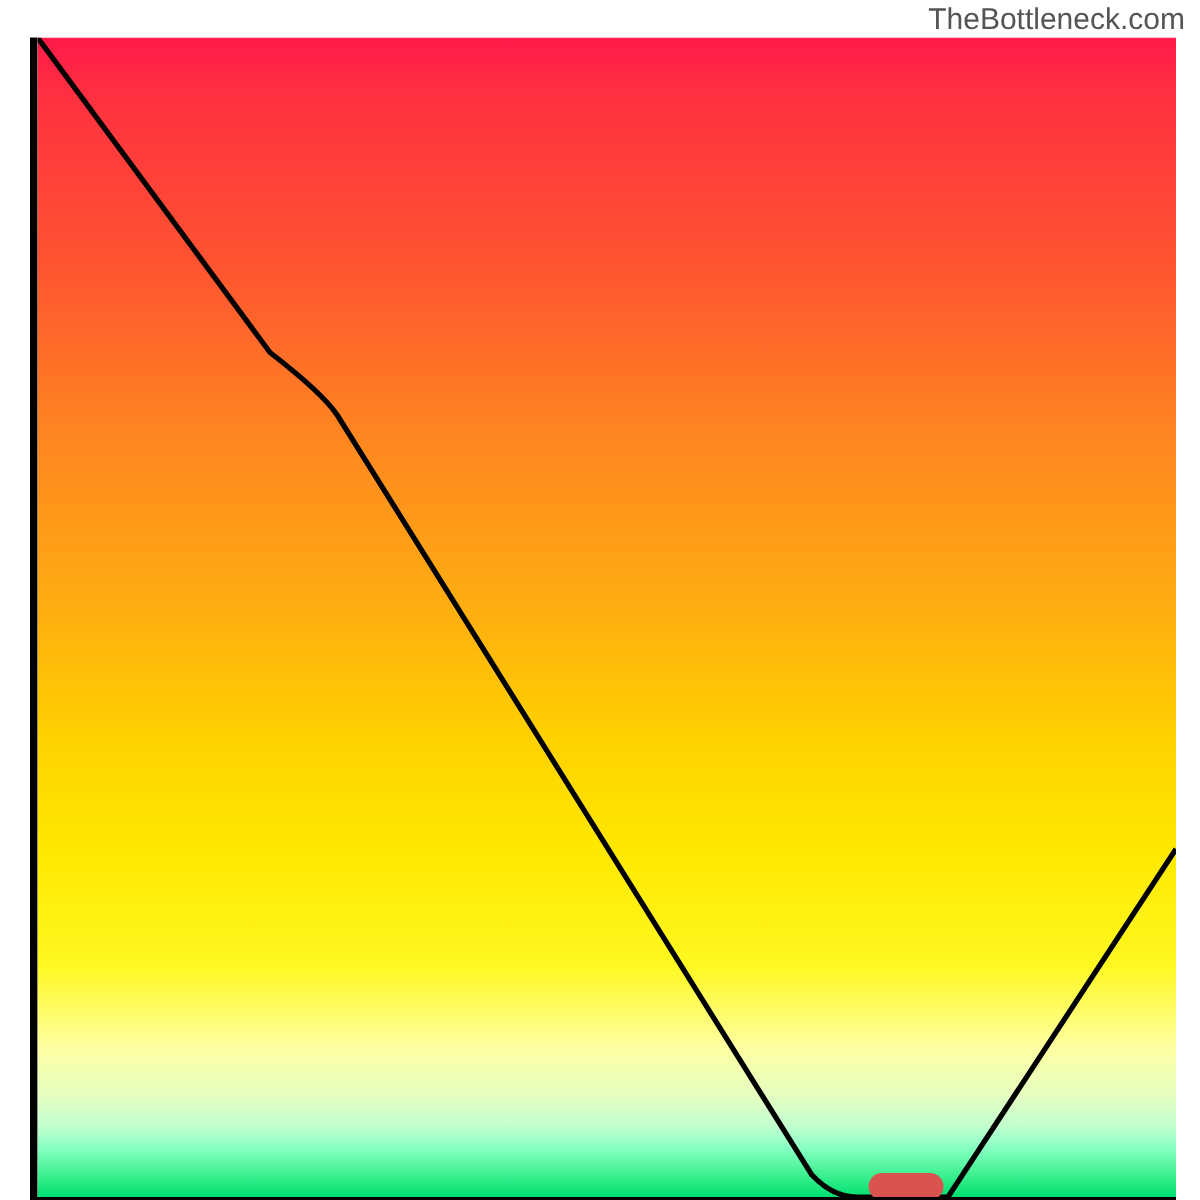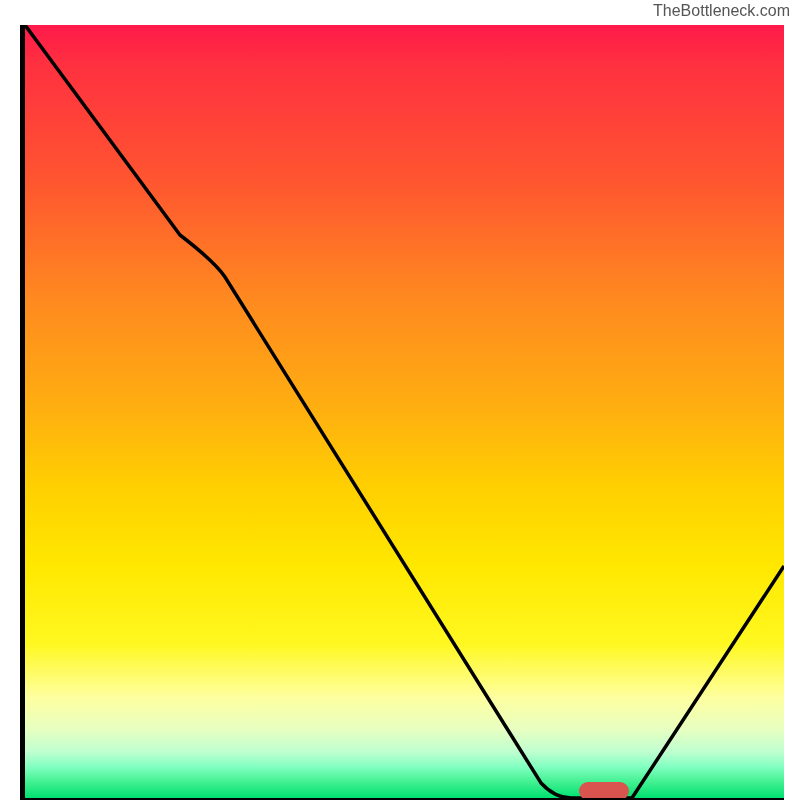--- a/index.html
+++ b/index.html
@@ -8,21 +8,21 @@
     width: 800px;
     height: 800px;
     position: relative;
     font-family: Arial, sans-serif;
     background: white;
   }
   .watermark {
     position: absolute;
     top: 2px;
     right: 10px;
-    font-size: 16px;
+    font-size: 20px;
     color: #555;
     font-weight: normal;
   }
   .chart-area {
     position: absolute;
     left: 20px;
     top: 25px;
     width: 764px;
     height: 778px;
     border-left: 5px solid black;

